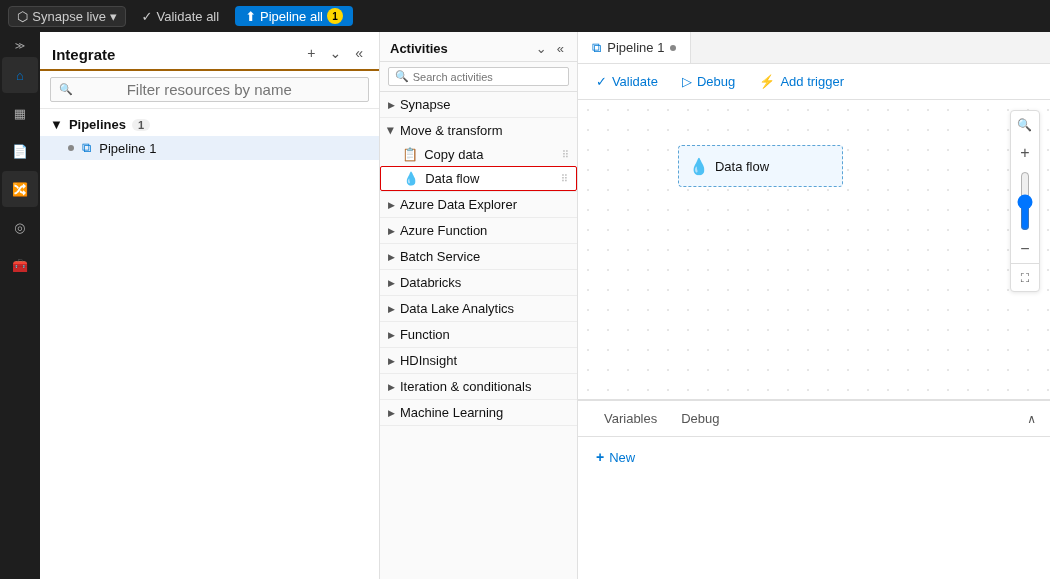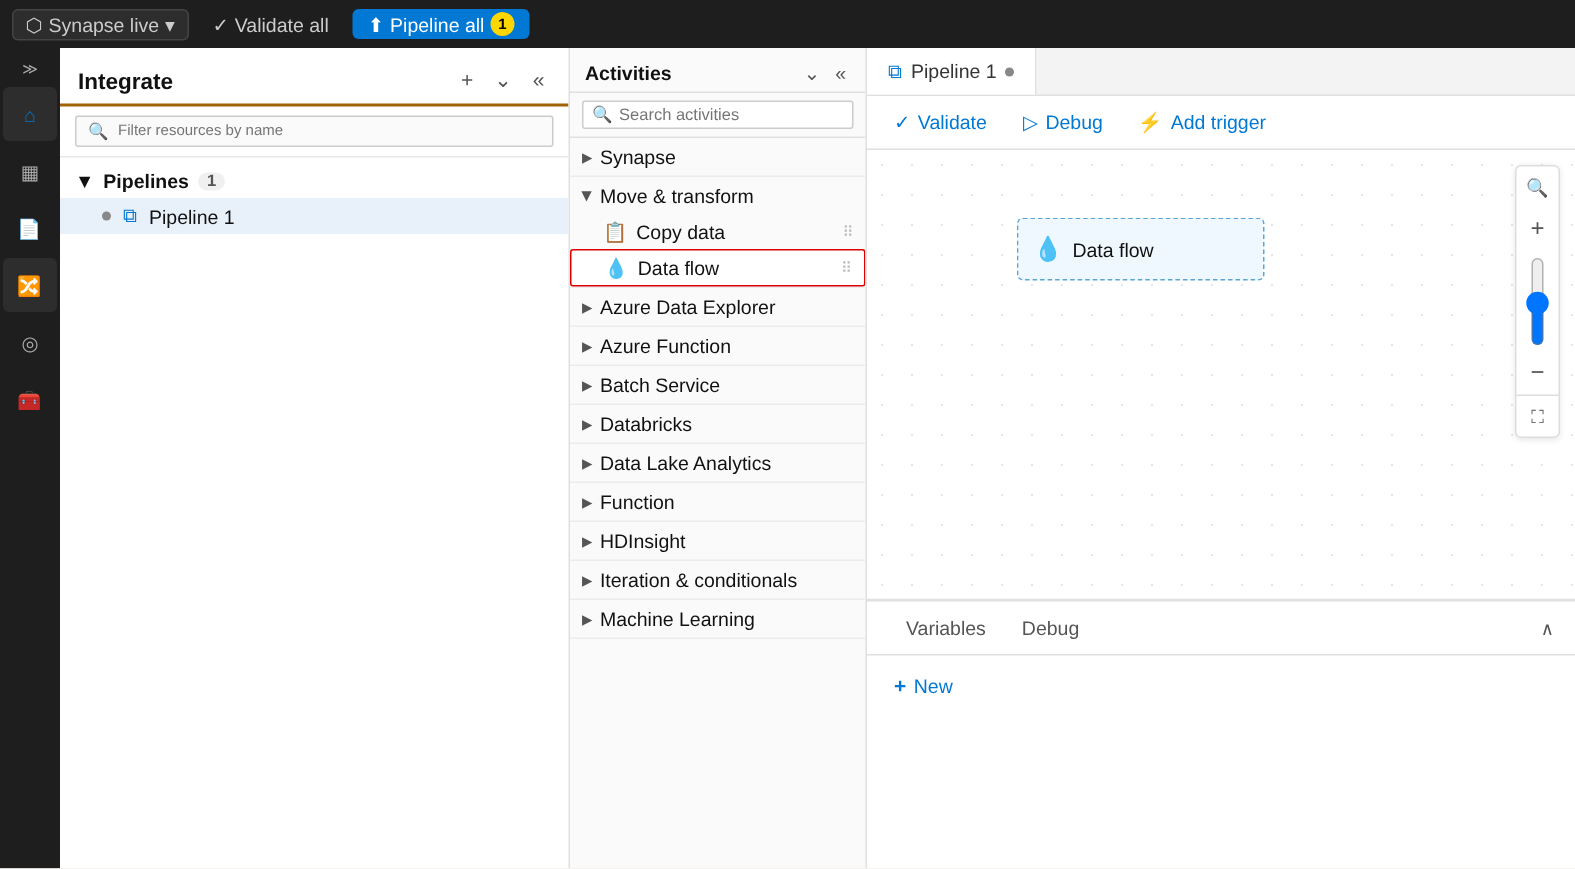--- a/index.html
+++ b/index.html
@@ -92,21 +92,21 @@
       padding: 6px 10px;
       border-bottom: 1px solid #e8e8e8;
     }
     .search-input-wrap {
       display: flex; align-items: center;
       border: 1px solid #ccc; border-radius: 2px;
       padding: 3px 8px; gap: 6px; background: #fafafa;
     }
     .search-input-wrap input {
       border: none; background: none; outline: none;
-      font-size: 10px; color: #666; width: 100%;
+      font-size: 15px; color: #666; width: 100%; margin-left: 48px;
     }
     .search-icon-sm { color: #888; font-size: 11px; }
 
     
     .tree-section { flex: 1; overflow-y: auto; padding: 4px 0; }
     .tree-group-header {
       display: flex; align-items: center; gap: 6px;
       padding: 4px 10px;
       color: #111; font-weight: 600; font-size: 12px;
       cursor: pointer;

